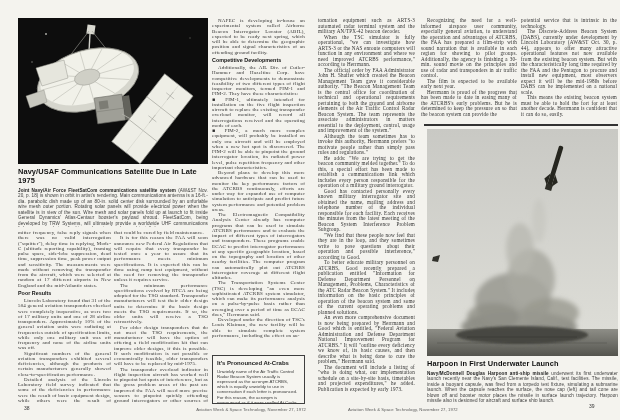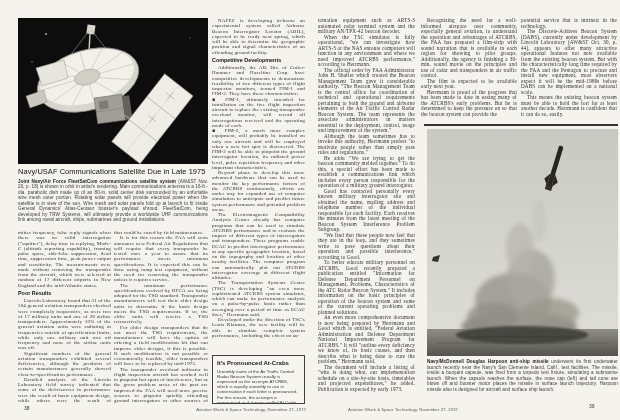--- a/index.html
+++ b/index.html
@@ -6,21 +6,21 @@
   html,body{width:620px;height:420px;overflow:hidden}
   body{position:relative;background:#f4f3ee;font-family:"Liberation Serif",serif;color:#2b2b2b}
   .abs{position:absolute}
   figure{position:absolute;overflow:hidden;background:#0e0e0e}
   .col{position:absolute;text-align:justify;font-size:5px;line-height:5.25px;letter-spacing:.18px;overflow:hidden;color:#303030}
   .colr{font-size:5.1px;line-height:5.5px}
   .col p{margin:0}
   .col p.ind{text-indent:6px}
   .sh{font-family:"Liberation Sans",sans-serif;font-weight:bold;font-size:5.4px;margin:3px 0 2px;text-align:left;color:#151515;letter-spacing:0}
   .capt{position:absolute;overflow:hidden}
-  .capt h2{font-family:"Liberation Sans",sans-serif;font-weight:normal;font-size:7.4px;color:#111;margin-bottom:2.5px;letter-spacing:.1px}
+  .capt h2{font-family:"Liberation Sans",sans-serif;font-weight:bold;font-size:7.4px;color:#111;margin-bottom:2.5px;letter-spacing:.1px}
   .capt p{font-family:"Liberation Sans",sans-serif;font-size:4.6px;line-height:5.5px;color:#3c3c3c;text-align:justify;letter-spacing:.1px}
   .capt p b{color:#1c1c1c}
   .box{position:absolute;border:1px solid #3f3f3f;background:#f6f5f0;padding:3px 4px;overflow:hidden}
   .box h3{font-family:"Liberation Sans",sans-serif;font-weight:bold;font-size:6px;color:#1a1a1a;margin:1px 0 2.5px}
   .box p{font-family:"Liberation Sans",sans-serif;font-size:4.4px;line-height:5.2px;color:#3c3c3c;text-align:left}
   .rule{position:absolute;background:#333;height:1.5px}
   .foot{position:absolute;font-family:"Liberation Sans",sans-serif;font-size:4.2px;color:#5a5a5a;letter-spacing:.1px}
   .pnum{position:absolute;font-family:"Liberation Sans",sans-serif;font-size:5px;color:#333}
 </style>
 </head>
@@ -182,20 +182,21 @@
           <polygon points="134,52 129.1,45 129.1,58" fill="#26261f"></polygon>
           <rect x="123.5" y="56" width="6.6" height="6" fill="#2e2e27"></rect>
         </g>
         <polygon points="6,128 13,126 11,133 5,132" fill="#32322c"></polygon>
         <line x1="40" y1="208" x2="150" y2="208" stroke="#2e2e29" stroke-width=".8" opacity=".5"></line>
         <line x1="10" y1="214" x2="180" y2="214" stroke="#2e2e29" stroke-width=".6" opacity=".4"></line>
       </svg>
     </figure>
 
     <div class="capt" style="left:427px;top:359px;width:191px;height:43px">
+      <h2>Harpoon in First Underwater Launch</h2>
       <p><b>Navy/McDonnell Douglas Harpoon anti-ship missile</b> <span>underwent its first underwater launch recently near the Navy's San Clemente Island, Calif., test facilities. The missile, inside a buoyant capsule, was fired from a torpedo test fixture, simulating a submarine launch. When the capsule reaches the surface, the nose cap (left) and tail cone are blown off and booster motor places the missile in surface launch trajectory. Harpoon missile also is designed for aircraft and surface ship launch.</span></p>
     </div>
 
     <div class="foot" style="left:348px;top:407px;width:170px">Aviation Week &amp; Space Technology, November 27, 1972</div>
     <div class="pnum" style="left:589px;top:403px">39</div>
   </section>
 
 </div>
 
 </body></html>

